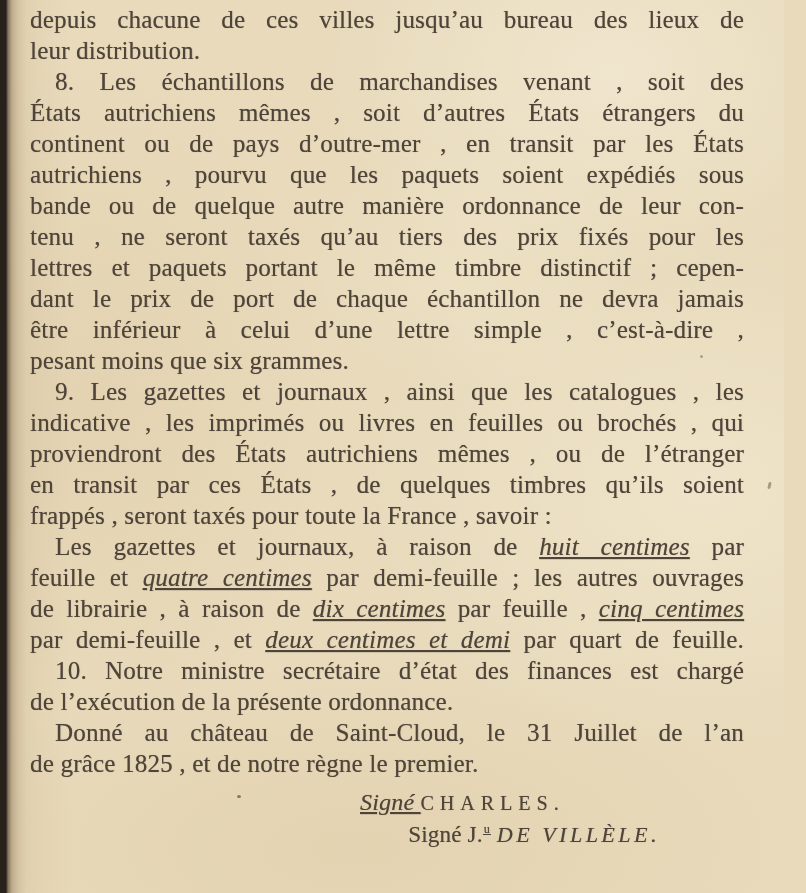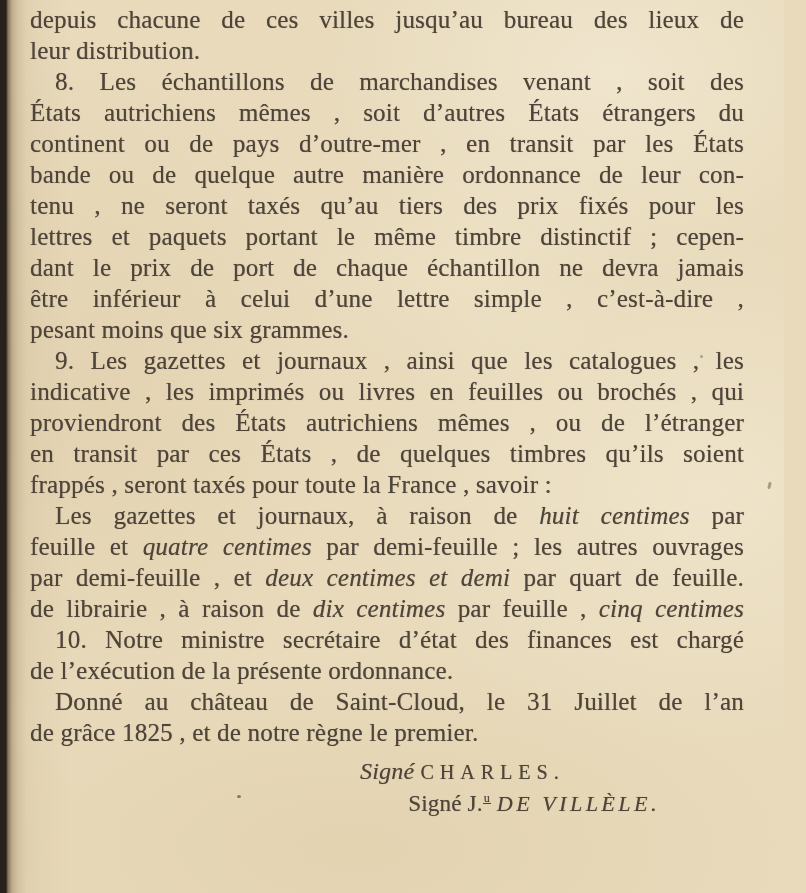--- a/index.html
+++ b/index.html
@@ -35,21 +35,21 @@
   }
   .textblock{
     position:absolute;left:30px;top:4px;width:714px;
     font-size:25px;color:var(--ink);
     text-shadow:0.3px 0.3px 0.7px rgba(74,62,48,0.55);
     letter-spacing:0.2px;
   }
   .line{line-height:31px;min-height:31px;text-align:left;}
   .just{text-align:justify;text-align-last:justify;}
   .ind{text-indent:25px;}
-  .it{font-style:italic;}
+  .it{font-style:italic;text-decoration:underline;}
   .sup{
     display:inline-block;font-size:12px;vertical-align:9px;
     border-bottom:1.5px solid currentColor;line-height:10px;padding:0 1px;
   }
   .caps-lg{letter-spacing:6px;font-size:20px;}
   .caps-sm{letter-spacing:3.5px;font-size:22px;font-style:italic;}
   .signature-charles{padding-left:330px;margin-top:8px;font-size:24px;}
   .signature-minister{text-align:right;padding-right:14px;font-size:24px;}
   .signature-villele{text-align:right;padding-right:84px;font-size:23px;}
   .speck{position:absolute;border-radius:50%;background:rgba(80,66,50,0.65);}
@@ -61,35 +61,36 @@
 <body>
 
 <div class="page">
   <div class="gutter"></div>
   <div class="textblock" id="textblock">
       <div class="line just"><span>depuis chacune de ces villes jusqu’au bureau des lieux de</span></div>
       <div class="line"><span>leur distribution.</span></div>
       <div class="line just ind"><span>8. Les échantillons de marchandises venant , soit des</span></div>
       <div class="line just"><span>États autrichiens mêmes , soit d’autres États étrangers du</span></div>
       <div class="line just"><span>continent ou de pays d’outre-mer , en transit par les États</span></div>
+      <div class="line just"><span>autrichiens , pourvu que les paquets soient expédiés sous</span></div>
       <div class="line just"><span>bande ou de quelque autre manière ordonnance de leur con-</span></div>
       <div class="line just"><span>tenu , ne seront taxés qu’au tiers des prix fixés pour les</span></div>
       <div class="line just"><span>lettres et paquets portant le même timbre distinctif ; cepen-</span></div>
       <div class="line just"><span>dant le prix de port de chaque échantillon ne devra jamais</span></div>
       <div class="line just"><span>être inférieur à celui d’une lettre simple , c’est-à-dire ,</span></div>
       <div class="line"><span>pesant moins que six grammes.</span></div>
       <div class="line just ind"><span>9. Les gazettes et journaux , ainsi que les catalogues , les</span></div>
       <div class="line just"><span>indicative , les imprimés ou livres en feuilles ou brochés , qui</span></div>
       <div class="line just"><span>proviendront des États autrichiens mêmes , ou de l’étranger</span></div>
       <div class="line just"><span>en transit par ces États , de quelques timbres qu’ils soient</span></div>
       <div class="line"><span>frappés , seront taxés pour toute la France , savoir :</span></div>
       <div class="line just ind"><span>Les gazettes et journaux, à raison de </span><span class="it">huit centimes</span><span> par</span></div>
       <div class="line just"><span>feuille et </span><span class="it">quatre centimes</span><span> par demi-feuille ; les autres ouvrages</span></div>
+      <div class="line just"><span>de librairie , à raison de </span><span class="it">dix centimes</span><span> par feuille , </span><span class="it">cinq centimes</span></div>
       <div class="line just"><span>par demi-feuille , et </span><span class="it">deux centimes et demi</span><span> par quart de feuille.</span></div>
-      <div class="line just"><span>de librairie , à raison de </span><span class="it">dix centimes</span><span> par feuille , </span><span class="it">cinq centimes</span></div>
       <div class="line just ind"><span>10. Notre ministre secrétaire d’état des finances est chargé</span></div>
       <div class="line"><span>de l’exécution de la présente ordonnance.</span></div>
       <div class="line just ind"><span>Donné au château de Saint-Cloud, le 31 Juillet de l’an</span></div>
       <div class="line"><span>de grâce 1825 , et de notre règne le premier.</span></div>
       <div class="line signature-charles"><span class="it">Signé </span><span class="caps-lg">CHARLES.</span></div>
       <div class="line signature-villele"><span>Signé J.</span><span class="sup">u</span><span> </span><span class="caps-sm">DE VILLÈLE.</span></div>
     </div>
   <span class="speck s1"></span>
   <span class="speck s2"></span>
   <span class="speck s3"></span>

